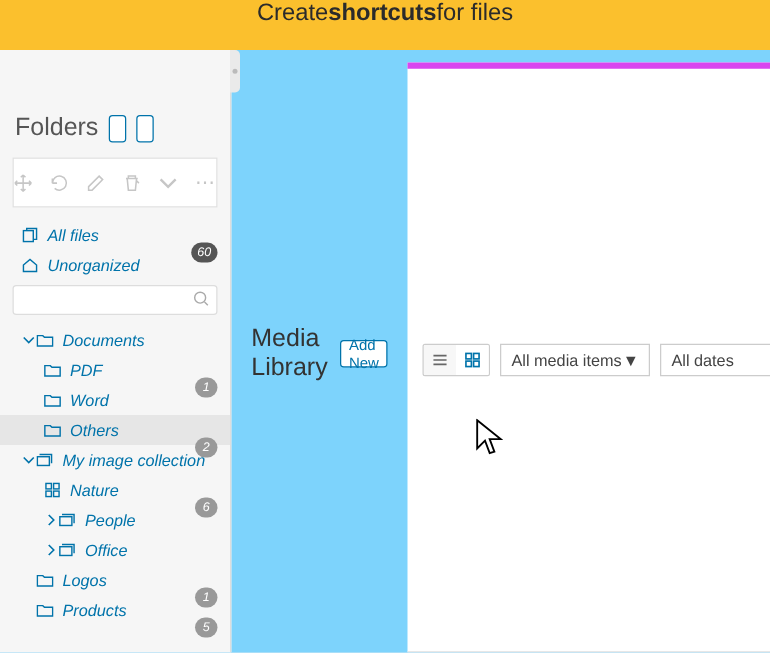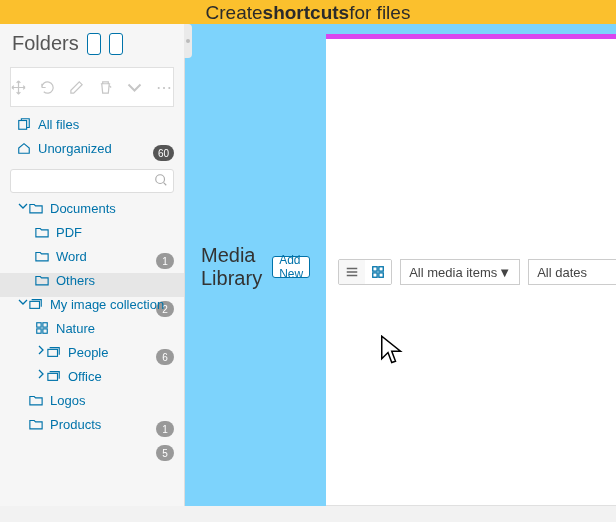--- a/index.html
+++ b/index.html
@@ -1,28 +1,28 @@
 <!DOCTYPE html>
 <html><head>
 <meta charset="utf-8">
 <style>
 * { box-sizing: border-box; margin: 0; padding: 0; }
 body { font-family: -apple-system, BlinkMacSystemFont, "Segoe UI", sans-serif; font-size: 13px; background: #f2f2f2; width: 616px; height: 522px; overflow: hidden; color: #333; }
-.banner { background: #fbc02d; height: 24px; display: flex; align-items: flex-end; justify-content: center; font-size: 19px; color: #2b2b2b; }
+.banner { background: #fbc02d; height: 40px; display: flex; align-items: flex-start; justify-content: center; font-size: 19px; color: #2b2b2b; }
 .banner .emph { font-weight: 700; }
 .main { display: flex; height: calc(100% - 40px); }
 .sidebar { width: 262px; background: #f6f6f6; display: flex; flex-direction: column; border-right: 1px solid #ddd; position: relative; }
-.sidebar-header { display: flex; align-items: center; gap: 8px; padding: 8px 12px 6px; }
+.sidebar-header { display: flex; align-items: center; gap: 8px; padding: 8px 12px 6px; margin-top: 43px; }
 .sidebar-header h2 { font-size: 20px; font-weight: 400; color: #555; }
 .btn-outline { border: 1px solid #0073aa; color: #0073aa; background: #fff; border-radius: 3px; height: 22px; display: inline-flex; align-items: center; justify-content: center; padding: 0 6px; font-size: 12px; cursor: pointer; }
 .toolbar { background: #fff; border: 1px solid #e0e0e0; margin: 6px 10px; height: 40px; display: flex; align-items: center; justify-content: center; gap: 14px; color: #c6c6c6; }
 .toolbar svg, .toolbar .ico { width: 15px; height: 15px; }
 .dots { font-size: 16px; letter-spacing: 1px; }
 .tree { flex: 1; overflow-y: auto; padding-top: 4px; }
-.tree-row { display: flex; height: 24px; padding-right: 10px; color: #0073aa; cursor: pointer; position: relative; }
+.tree-row { display: flex; align-items: center; height: 24px; padding-right: 10px; color: #0073aa; cursor: pointer; position: relative; font-style: italic; }
 .tree-row.selected { background: #e6e6e6; }
 .tree-row .label { flex: 1; font-size: 13px; margin-left: 6px; }
 .tree-row .badge { background: #999; color: #fff; border-radius: 9px; min-width: 18px; height: 16px; display: inline-flex; align-items: center; justify-content: center; font-size: 10px; padding: 0 5px; margin-top: 28px; }
 .tree-row .badge.dark { background: #555; }
 .chev { width: 10px; height: 10px; margin-left: 2px; }
 .ico-slot { width: 16px; display: flex; justify-content: center; }
 .indent-0 { padding-left: 16px; }
 .indent-1 { padding-left: 34px; }
 .search-row { padding: 4px 10px 8px; }
 .search-row .search { width: 100%; height: 24px; border: 1px solid #ddd; border-radius: 3px; padding: 0 26px 0 6px; background: #fff; }

